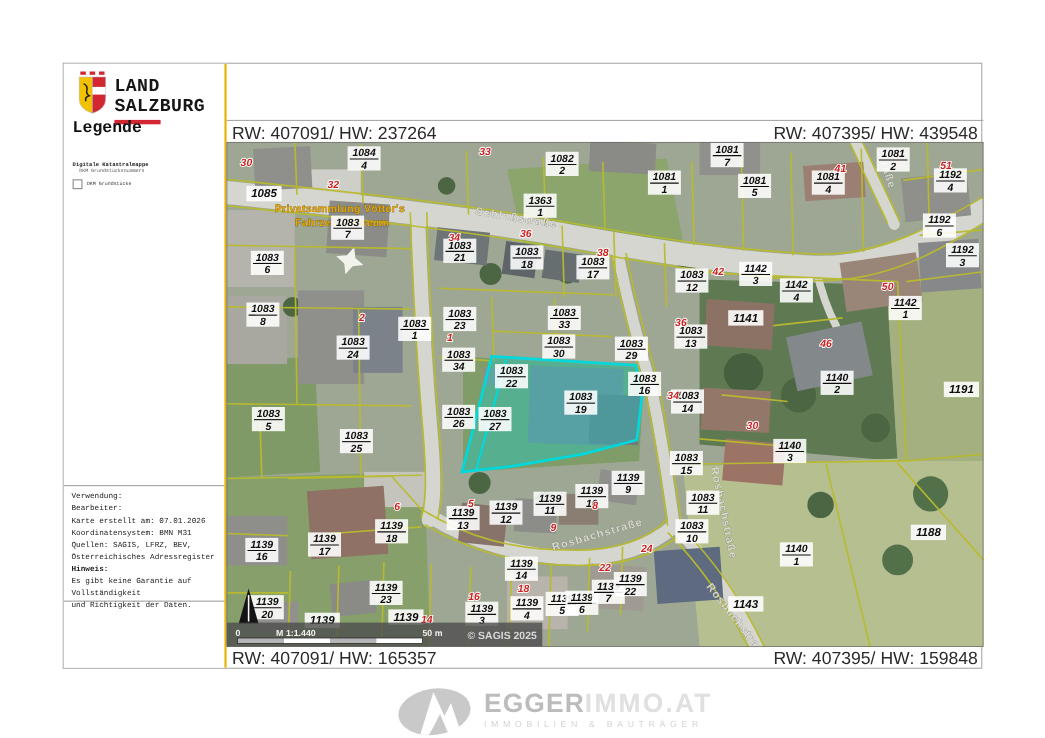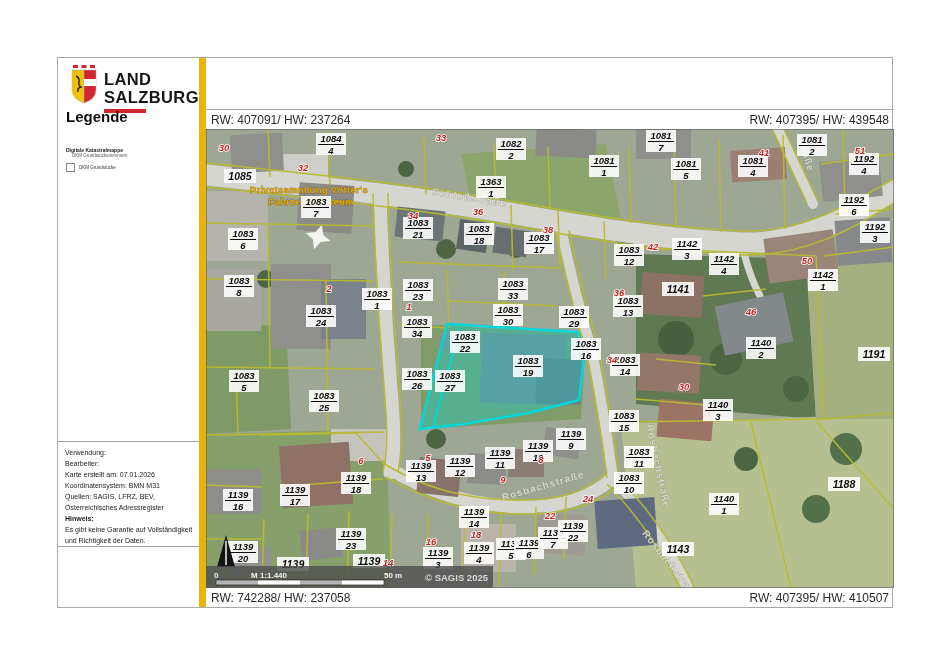--- a/index.html
+++ b/index.html
@@ -1,35 +1,35 @@
 <!DOCTYPE html>
 <html><head>
 <meta charset="utf-8">
 <style>
   html,body{margin:0;padding:0;background:#fff;font-family:"Liberation Sans",sans-serif;}
   .page{position:relative;width:950px;height:671px;background:#fff;overflow:hidden;}
   .frame{position:absolute;left:57px;top:57px;width:836px;height:551px;border:1px solid #a9a9a9;box-sizing:border-box;}
   
-  .panel{position:absolute;left:0;top:0;width:148px;height:100%;border-right:7px solid #eab308;box-sizing:border-box;background:#fff;}
+  .panel{position:absolute;left:0;top:0;width:148px;height:100%;border-right:2px solid #eab308;box-sizing:border-box;background:#fff;font-family:Liberation Mono, monospace;}
   .brand{position:absolute;left:13px;top:6px;display:flex;gap:7px;align-items:flex-start;}
   .brand-text{font-size:16.5px;font-weight:600;letter-spacing:.4px;line-height:18px;color:#161616;padding-top:6px;}
   .redbar{width:42px;height:3.5px;margin-top:3px;}
   .legend-title{position:absolute;left:8px;top:50px;font-size:15px;font-weight:bold;color:#111;margin:0;}
   .legend-group{position:absolute;left:8px;top:89px;width:130px;}
   .lg1{font-size:5px;font-weight:bold;color:#222;}
   .lg2{font-size:4.5px;color:#555;margin-left:6px;}
   .lg3{display:flex;align-items:center;gap:4px;margin-top:5px;}
   .cb{width:7px;height:7px;border:1px solid #8a8a8a;background:#fff;display:inline-block;}
   .lg3 span.t{font-size:4.5px;color:#333;}
   .infobox{position:absolute;left:0;top:383px;width:100%;height:106px;border-top:1px solid #a0a0a0;border-bottom:1px solid #a0a0a0;box-sizing:border-box;padding:5px 0 0 7px;}
   .infobox div{font-size:7px;line-height:11px;color:#222;}
   .infobox .bold{font-weight:bold;}
   
   .map-rule{position:absolute;left:148px;top:51px;width:688px;border-top:1px solid #a9a9a9;}
-  .coord-strip{position:absolute;left:148px;width:688px;display:flex;justify-content:space-between;font-size:12px;color:#2a2a2a;box-sizing:border-box;padding:0 5px;}
+  .coord-strip{position:absolute;left:148px;width:688px;display:flex;justify-content:space-between;font-size:16px;color:#2a2a2a;box-sizing:border-box;padding:0 5px;}
   .coord-strip.top{top:55px;}
   .coord-strip.bottom{top:533px;}
   .map-wrap{position:absolute;left:148px;top:71px;width:688px;height:459px;background:#9ea794;}
   svg text{font-family:"Liberation Sans",sans-serif;}
   .chip-num,.chip-den{font-size:9.5px;font-weight:bold;font-style:italic;fill:#0d0d0d;}
   .chip-single{font-size:10.5px;font-weight:bold;font-style:italic;fill:#0d0d0d;}
   .house{font-size:9.5px;font-weight:bold;font-style:italic;paint-order:stroke;stroke:#ffffff;stroke-width:1.6px;}
   .street{font-size:10px;font-weight:bold;letter-spacing:1px;fill:#dedeD6;stroke:#62625a;stroke-width:.35px;paint-order:stroke;opacity:.88;}
   .poi{font-size:9.5px;font-weight:bold;letter-spacing:.3px;stroke:#4d3a00;stroke-width:.35px;paint-order:stroke;}
   .sb-txt{font-size:8px;font-weight:bold;fill:#f2f2f2;}
@@ -689,18 +689,30 @@
           <rect x="94" y="451" width="42" height="5" fill="#b5b5b5"></rect>
           <rect x="136" y="451" width="42" height="5" fill="#ffffff"></rect>
           <rect x="10" y="451" width="168" height="5" fill="none" stroke="#2a2a2a" stroke-width=".7"></rect>
           <text class="sb-copy" x="282" y="452" text-anchor="end">© SAGIS 2025</text>
         </g>
         <rect x="0" y="0" width="688" height="459" fill="none" stroke="#5f5f5f" stroke-width="1.2"></rect>
       </svg>
     </div>
 
     <div class="coord-strip bottom">
-      <span>RW: 742288/ HW: 237058</span>
-      <span>RW: 407395/ HW: 410507</span>
+      <span>RW: 407091/ HW: 165357</span>
+      <span>RW: 407395/ HW: 159848</span>
     </div>
   </div>
 
+  <div class="footer-logo">
+    <svg width="70" height="48" viewBox="0 0 70 48">
+      <ellipse cx="35" cy="26" rx="33" ry="21" fill="#c9c9c9" transform="rotate(-8 35 26)"></ellipse>
+      <polygon points="22,47 34,8 44,30 50,18 58,42 48,47 40,28 34,40 30,47" fill="#ffffff"></polygon>
+    </svg>
+    <div>
+      <div class="eg-line">
+        <span class="eg-name">EGGER</span><span class="eg-suffix">IMMO.AT</span>
+      </div>
+      <div class="eg-tag">IMMOBILIEN &amp; BAUTRÄGER</div>
+    </div>
+  </div>
 </div>
 
 </body></html>

